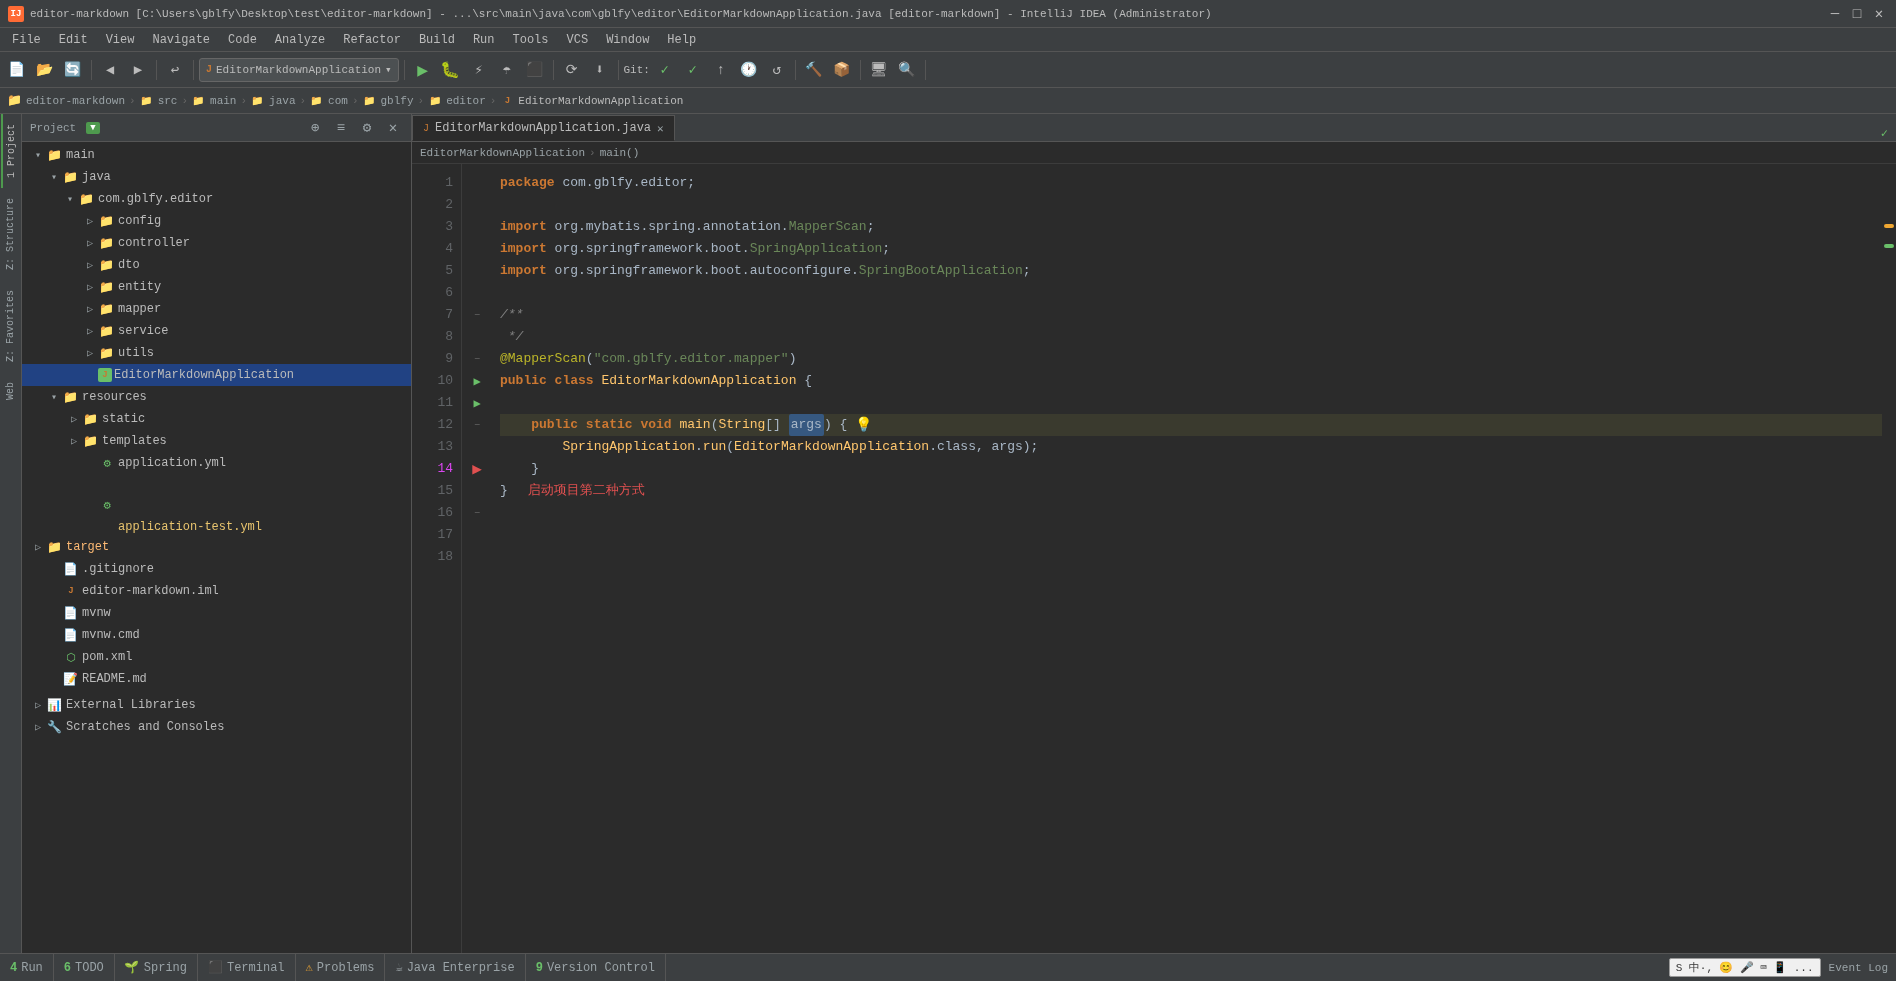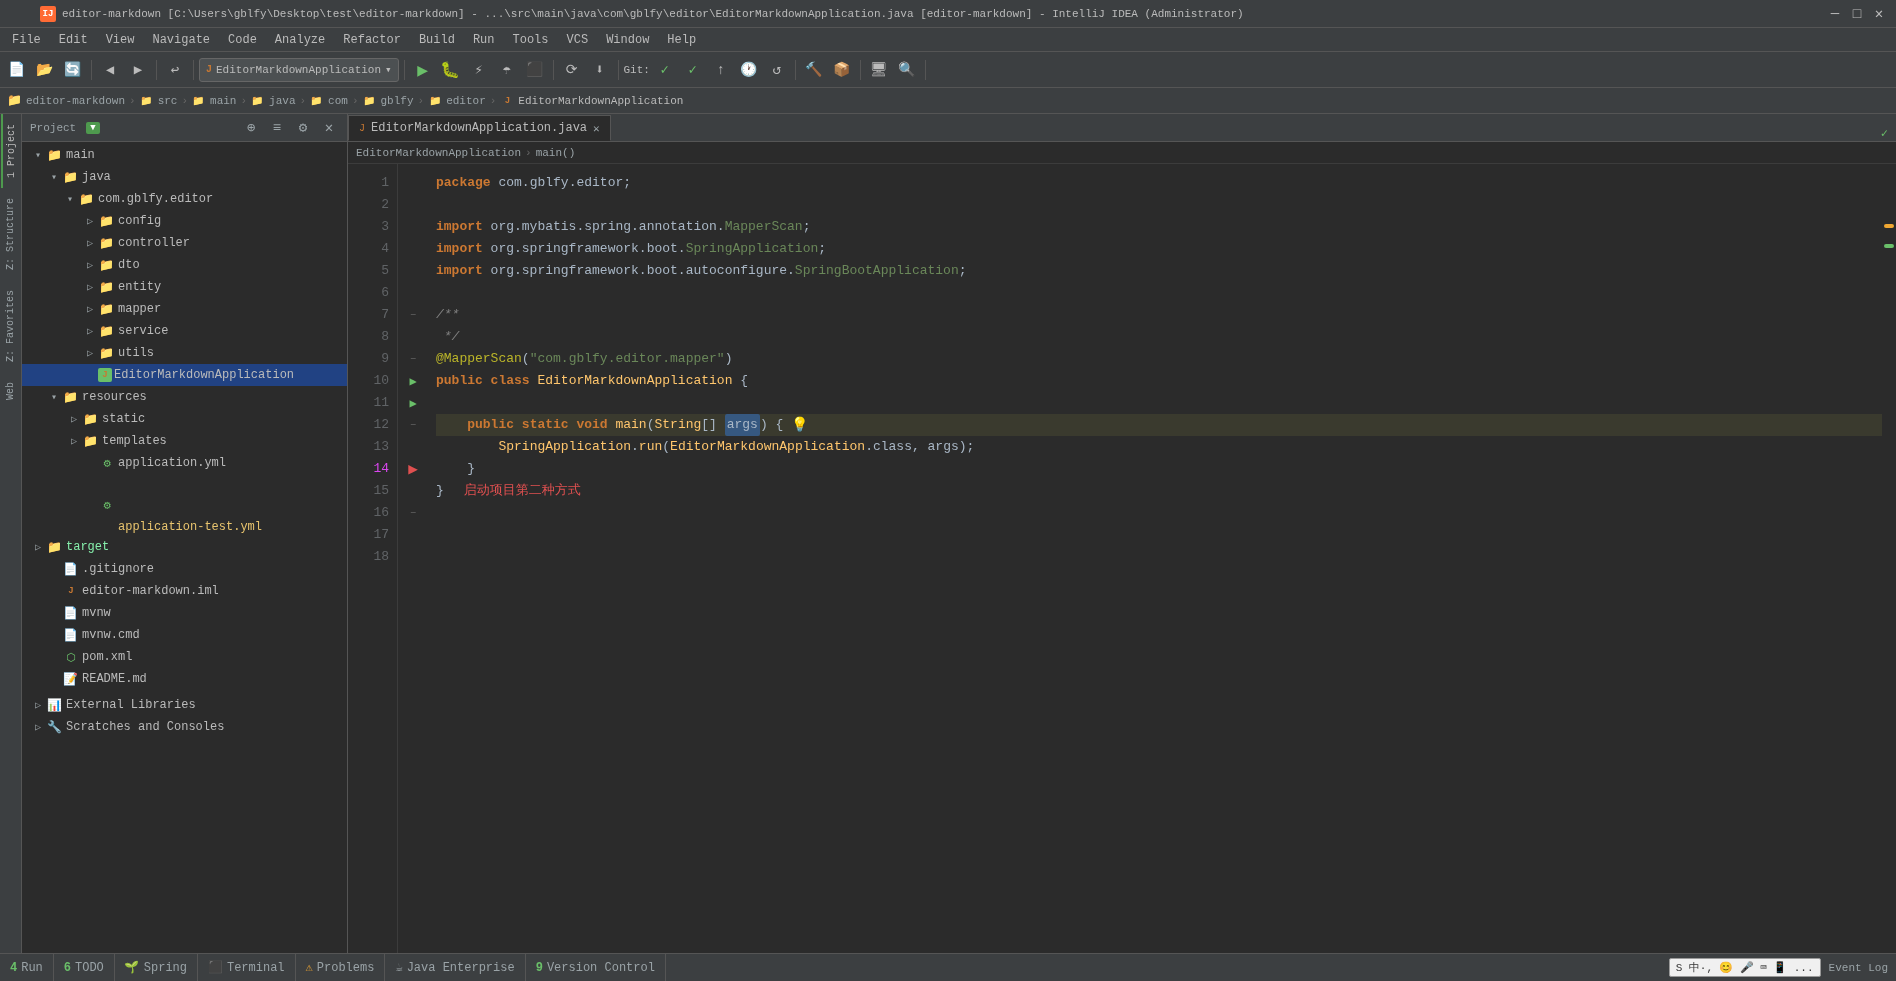--- a/index.html
+++ b/index.html
@@ -1,20 +1,20 @@
 <!DOCTYPE html>
 <html><head>
   <meta charset="utf-8">
   <style>
     * { margin: 0; padding: 0; box-sizing: border-box; }
     body { font-family: 'Consolas', 'Courier New', monospace; font-size: 12px; background: #2b2b2b; color: #a9b7c6; overflow: hidden; width: 1896px; height: 981px; }
 
     
     #title-bar { background: #3c3f41; height: 28px; display: flex; align-items: center; justify-content: space-between; padding: 0 8px; border-bottom: 1px solid #555; }
-    #title-bar .title-left { display: flex; align-items: center; gap: 6px; font-size: 11px; color: #bbbbbb; margin-left: 32px; }
+    #title-bar .title-left { display: flex; align-items: center; gap: 6px; font-size: 11px; color: #bbbbbb; }
     #title-bar .title-left .app-icon { width: 16px; height: 16px; background: #ff6b35; border-radius: 2px; display: flex; align-items: center; justify-content: center; color: white; font-size: 9px; font-weight: bold; }
     #title-bar .title-controls { display: flex; gap: 4px; }
     #title-bar .title-controls span { width: 18px; height: 18px; display: flex; align-items: center; justify-content: center; cursor: pointer; color: #bbbbbb; font-size: 14px; }
 
     
     #menu-bar { background: #3c3f41; height: 24px; display: flex; align-items: center; padding: 0 4px; border-bottom: 1px solid #555; gap: 2px; }
     #menu-bar .menu-item { padding: 2px 8px; font-size: 12px; color: #bbbbbb; cursor: pointer; border-radius: 2px; }
 
     
     #toolbar { background: #3c3f41; height: 36px; display: flex; align-items: center; padding: 0 4px; border-bottom: 1px solid #555; gap: 2px; }
@@ -32,21 +32,21 @@
 
     
     #main { display: flex; height: calc(981px - 28px - 24px - 36px - 26px - 28px); }
 
     
     #left-tabs { width: 22px; background: #3c3f41; display: flex; flex-direction: column; align-items: center; border-right: 1px solid #555; }
     .left-tab { writing-mode: vertical-rl; transform: rotate(180deg); font-size: 10px; color: #9aa3a7; padding: 10px 3px; cursor: pointer; white-space: nowrap; }
     .left-tab.active { color: #bbbbbb; border-right: 2px solid #4e9a4e; }
 
     
-    #project-panel { width: 326px; background: #2b2b2b; display: flex; flex-direction: column; border-right: 1px solid #555; }
+    #project-panel { width: 390px; background: #2b2b2b; display: flex; flex-direction: column; border-right: 1px solid #555; }
     #project-header { background: #3c3f41; height: 28px; display: flex; align-items: center; padding: 0 8px; border-bottom: 1px solid #555; gap: 6px; }
     #project-header .header-btn { width: 20px; height: 20px; display: flex; align-items: center; justify-content: center; cursor: pointer; color: #9aa3a7; font-size: 14px; }
 
     #project-tree { flex: 1; overflow-y: auto; overflow-x: hidden; padding: 2px 0; }
     #project-tree::-webkit-scrollbar { width: 8px; }
     #project-tree::-webkit-scrollbar-track { background: #2b2b2b; }
     #project-tree::-webkit-scrollbar-thumb { background: #555; }
 
     .tree-item { display: flex; align-items: center; padding: 2px 0; cursor: pointer; white-space: nowrap; min-height: 22px; }
     .tree-item.selected { background: #214283; }
@@ -339,21 +339,21 @@
         <span class="tree-indent" style="width:60px;"></span>
         <span class="tree-arrow" style="visibility:hidden;">▷</span>
         <span class="tree-icon yaml-file">⚙</span>
         <span class="tree-label" style="color:#e8c46e;margin-top:44px;">application-test.yml</span>
       </div>
 
       <div class="tree-item">
         <span class="tree-indent" style="width:8px;"></span>
         <span class="tree-arrow">▷</span>
         <span class="tree-icon" style="color:#bfa86e;">📁</span>
-        <span class="tree-label" style="color:#86efac;">target</span>
+        <span class="tree-label" style="color:#fdba74;">target</span>
       </div>
 
       <div class="tree-item">
         <span class="tree-indent" style="width:24px;"></span>
         <span class="tree-arrow" style="visibility:hidden;">▷</span>
         <span class="tree-icon gray-file">📄</span>
         <span class="tree-label">.gitignore</span>
       </div>
 
       <div class="tree-item">

